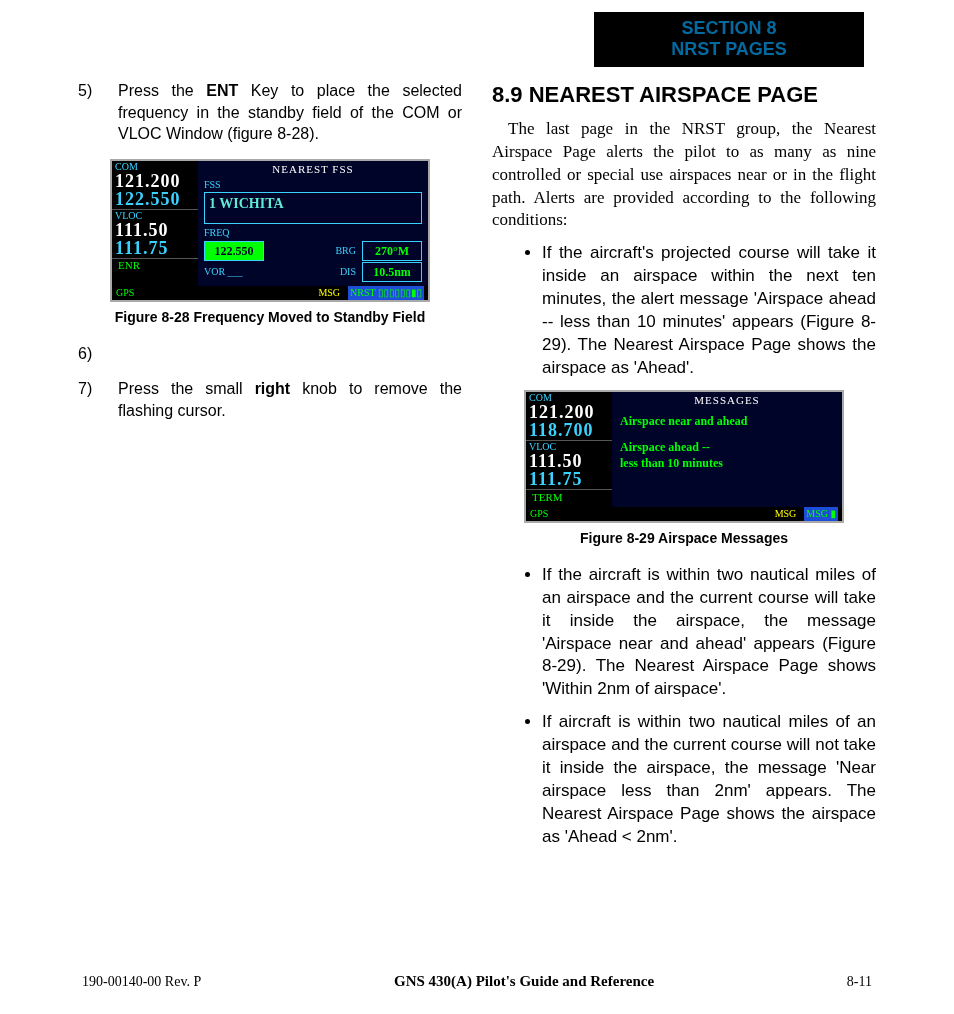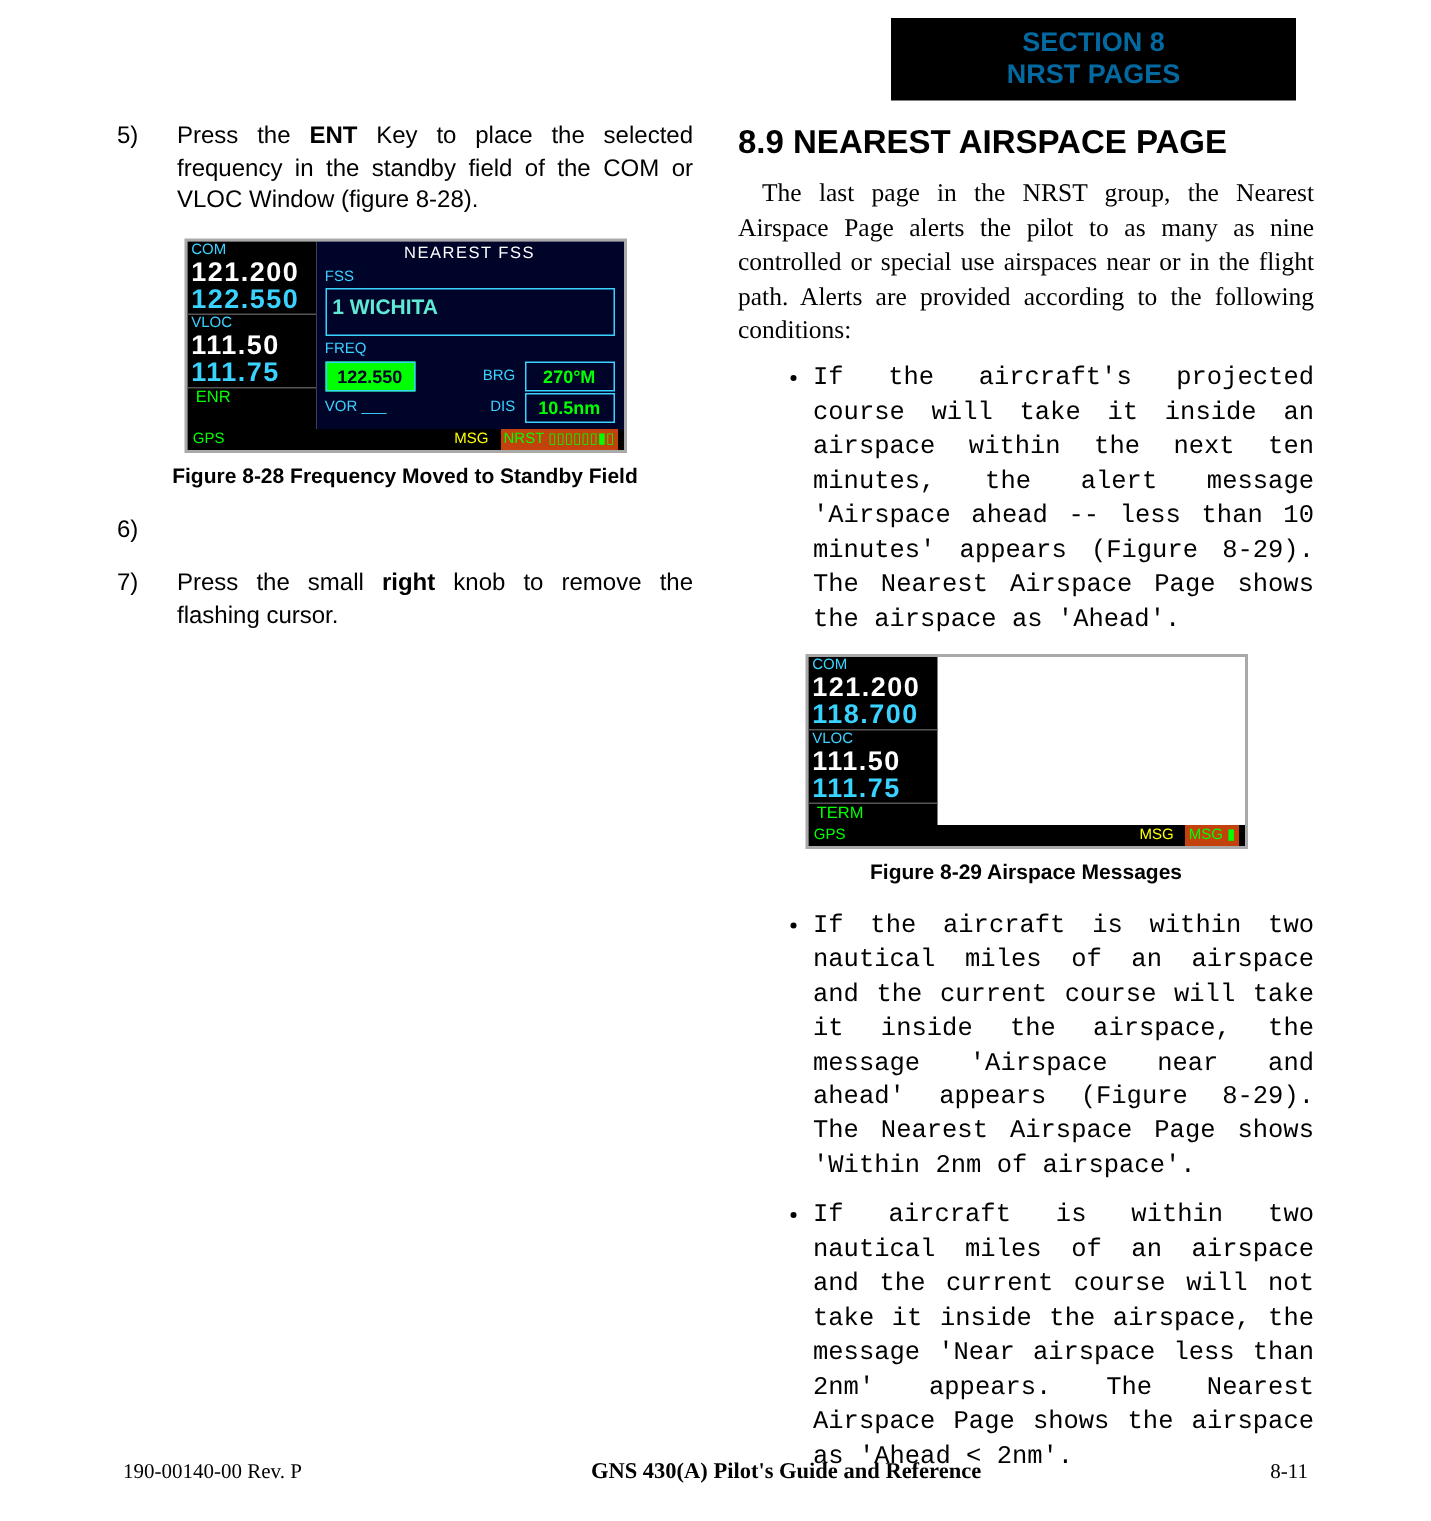--- a/index.html
+++ b/index.html
@@ -58,37 +58,37 @@
     font-family: "Adobe Garamond Pro", Garamond, "Times New Roman", serif;
     text-align: justify;
     margin: 0 0 10px 0;
     font-size: 17px;
   }
   .para.first { text-indent: 16px; }
   ul.bullets {
     list-style: disc;
     padding-left: 50px;
     margin: 4px 0 8px 0;
-    font-family: Liberation Mono, monospace;
+    font-family: Liberation Sans, sans-serif;
     font-size: 17px;
   }
   ul.bullets li { margin-bottom: 10px; text-align: justify; }
   .fig-caption {
     text-align: center;
     font-weight: 700;
     font-size: 14px;
     margin: 6px 0 16px 0;
   }
   
   .gps {
     margin: 10px auto 0 auto;
     border: 2px solid #a9a9a9;
-    width: 295px;
+    width: 320px;
     box-sizing: border-box;
-    font-family: Liberation Sans, sans-serif;
+    font-family: Liberation Serif, serif;
   }
   .gps-top {
     display: flex;
   }
   .gps-left {
     width: 86px;
     background: #000;
     color: #0f0;
     font-size: 11px;
   }
@@ -136,21 +136,21 @@
   .gps-bottom {
     display: flex;
     background: #000;
     height: 14px;
     font-size: 10px;
     align-items: center;
   }
   .gps-bottom .left { color: #0f0; flex: 1; padding-left: 4px; }
   .gps-bottom .mid { color: #ff0; padding: 0 8px; }
   .gps-bottom .right { color: #3ad2ff; background: #3ad2ff; padding: 0 2px; margin-right: 4px; }
-  .gps-bottom .right.inv { background: #c2410c; color: #0f0; }
+  .gps-bottom .right.inv { background: #1d4ed8; color: #0f0; }
   .msg-body {
     padding: 4px 8px;
     color: #0f0;
     font-size: 12px;
     font-weight: 700;
     min-height: 90px;
   }
   .msg-body p { margin: 0 0 10px 0; }
   .footer {
     position: absolute;
@@ -257,20 +257,27 @@
             <div class="val-w">121.200</div>
             <div class="val-c">118.700</div>
           </div>
           <div class="cell">
             <div class="lbl">VLOC</div>
             <div class="val-w">111.50</div>
             <div class="val-c">111.75</div>
           </div>
           <div class="slim">TERM</div>
         </div>
+        <div class="gps-right">
+          <div class="gps-title">MESSAGES</div>
+          <div class="msg-body">
+            <p>Airspace near and ahead</p>
+            <p><span>Airspace ahead --</span><br><span> less than 10 minutes</span></p>
+          </div>
+        </div>
       </div>
       <div class="gps-bottom">
         <span class="left">GPS</span>
         <span class="mid">MSG</span>
         <span class="right inv">MSG ▮</span>
       </div>
     </div>
     <div class="fig-caption">Figure 8-29  Airspace Messages</div>
 
     <ul class="bullets">

